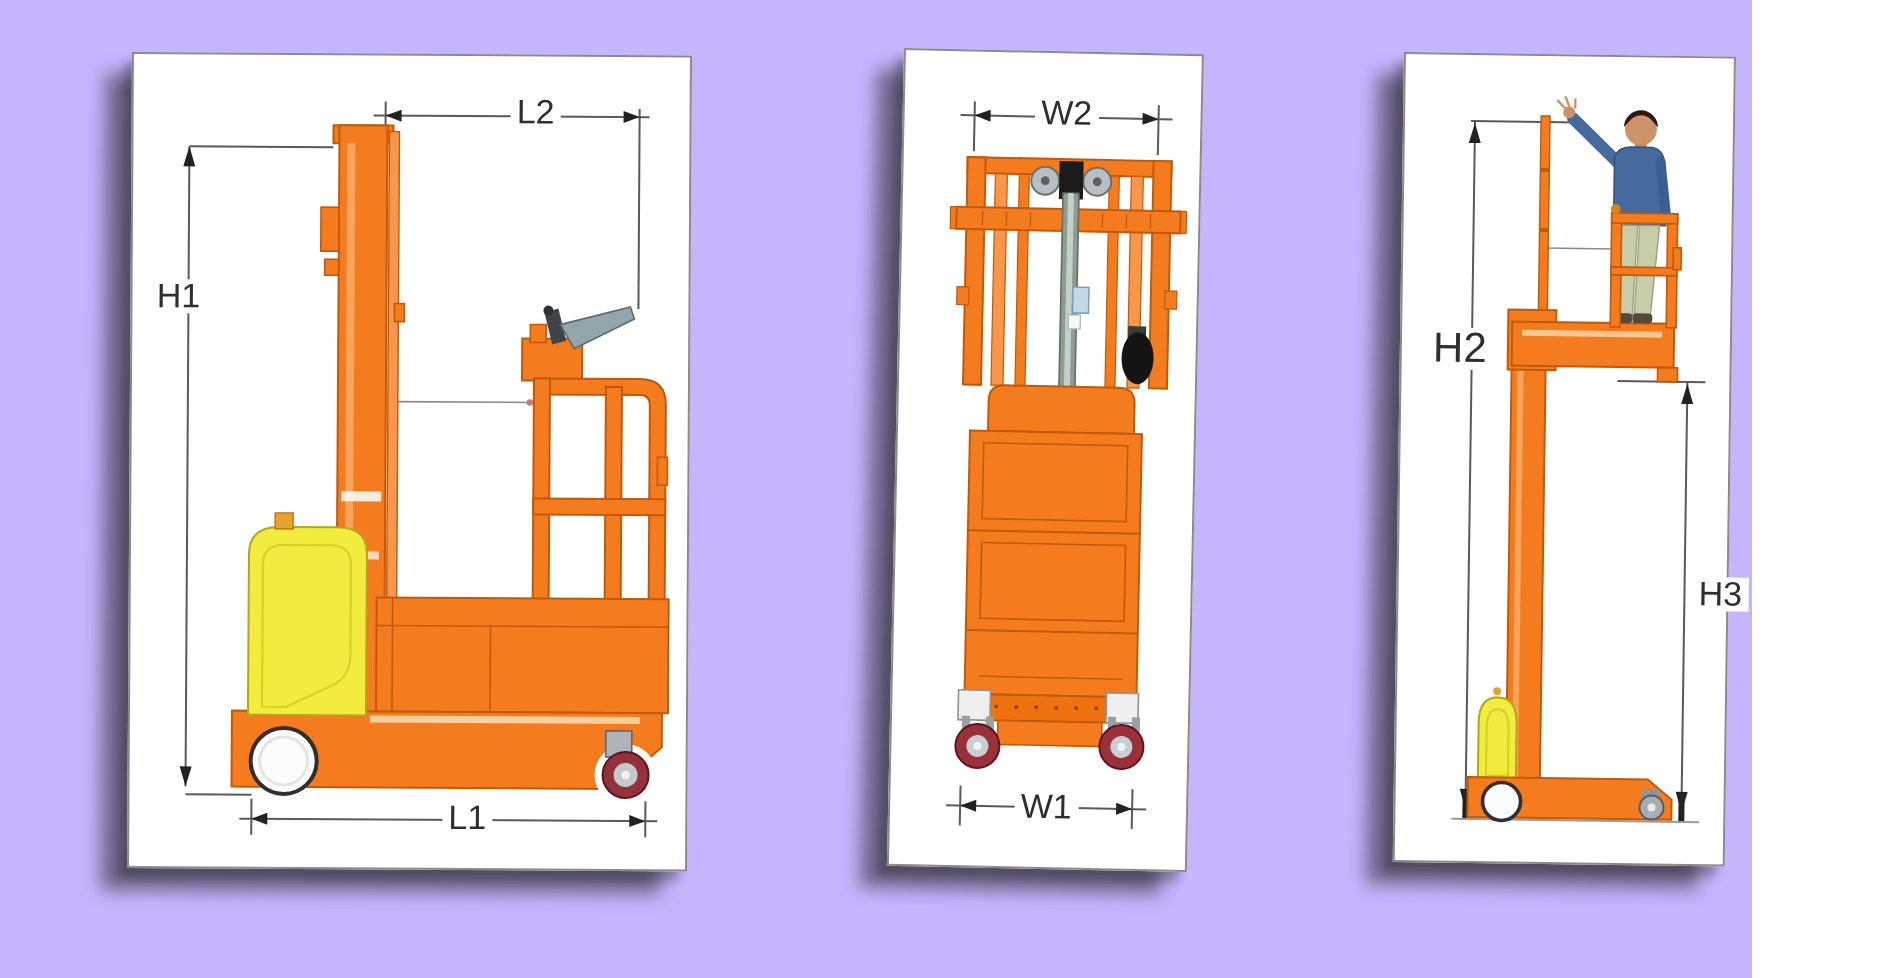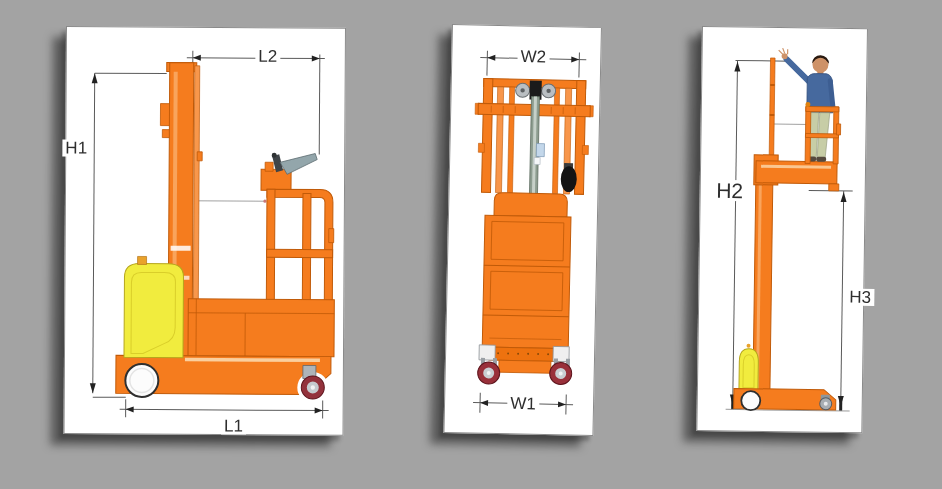--- a/index.html
+++ b/index.html
@@ -1,34 +1,34 @@
 <!DOCTYPE html>
 <html><head>
 <meta charset="utf-8">
 <style>
   html,body{margin:0;padding:0;background:#ffffff;}
   .canvas{
-    position:relative;width:942px;height:489px;background:#a3a3a3;overflow:hidden;
+    position:relative;width:876px;height:489px;background:#c4b5fd;overflow:hidden;
     font-family:"Liberation Sans",sans-serif;
     text-align:right;
   }
   .panel{
     position:absolute;background:#ffffff;border:1px solid #8a8a8a;
     box-shadow:-13px 11px 9px rgba(25,25,25,.52),-4px 5px 4px rgba(25,25,25,.30);
   }
   .panel svg{position:absolute;left:0;top:0;width:100%;height:100%;}
   .panel-side {left:66px;top:26px;width:278px;height:406px;transform:rotate(.35deg);transform-origin:top left;}
   .panel-front{left:452px;top:24px;width:148px;height:407px;transform:rotate(1.2deg);transform-origin:top left;}
   .panel-reach{left:702px;top:26px;width:164px;height:403px;transform:rotate(.8deg);transform-origin:top left;}
   .dim-label{
     position:absolute;transform:translate(-50%,-50%);background:#ffffff;
     color:#2e2e2e;padding:0 3px;line-height:1;white-space:nowrap;z-index:3;
     font-size:17px;
   }
-  .dim-label.big{font-size:21px;margin-top:16px;}
+  .dim-label.big{font-size:21px;}
   .dim{stroke:#5a5a5a;stroke-width:1;fill:none;}
   .dimthin{stroke:#8a8a8a;stroke-width:.8;fill:none;}
   .arr{fill:#222;stroke:none;}
 </style>
 </head>
 <body>
 
 <div class="canvas">
 
   <div class="panel panel-side">
@@ -104,22 +104,22 @@
       </g>
       <g>
         <circle cx="248" cy="359" r="15.5" fill="#ffffff"></circle>
         <rect x="238" y="337" width="13" height="13" fill="#AEB4B9" stroke="#60666b" stroke-width=".8"></rect>
         <circle cx="248" cy="359" r="11.5" fill="#93323C" stroke="#5e151d" stroke-width="1"></circle>
         <circle cx="248" cy="359" r="6" fill="#C5CACE"></circle>
         <circle cx="248" cy="359" r="2.2" fill="#F2F3F4"></circle>
       </g>
     </svg>
     <span class="dim-label" style="left:201px;top:28px;">L2</span>
-    <span class="dim-label" style="left:10px;top:121px;">H1</span>
-    <span class="dim-label" style="left:169px;top:398px;">L1</span>
+    <span class="dim-label" style="left:23px;top:121px;">H1</span>
+    <span class="dim-label" style="left:169px;top:381px;">L1</span>
   </div>
 
   <div class="panel panel-front">
     <svg viewBox="0 0 148 408" preserveAspectRatio="none">
       <g>
         <line class="dim" x1="35" y1="25" x2="35" y2="50"></line>
         <line class="dim" x1="127" y1="25" x2="127" y2="50"></line>
         <line class="dim" x1="28" y1="32" x2="134" y2="32"></line>
         <polygon class="arr" points="35,32 43,29 43,35"></polygon>
         <polygon class="arr" points="127,32 119,29 119,35"></polygon>

